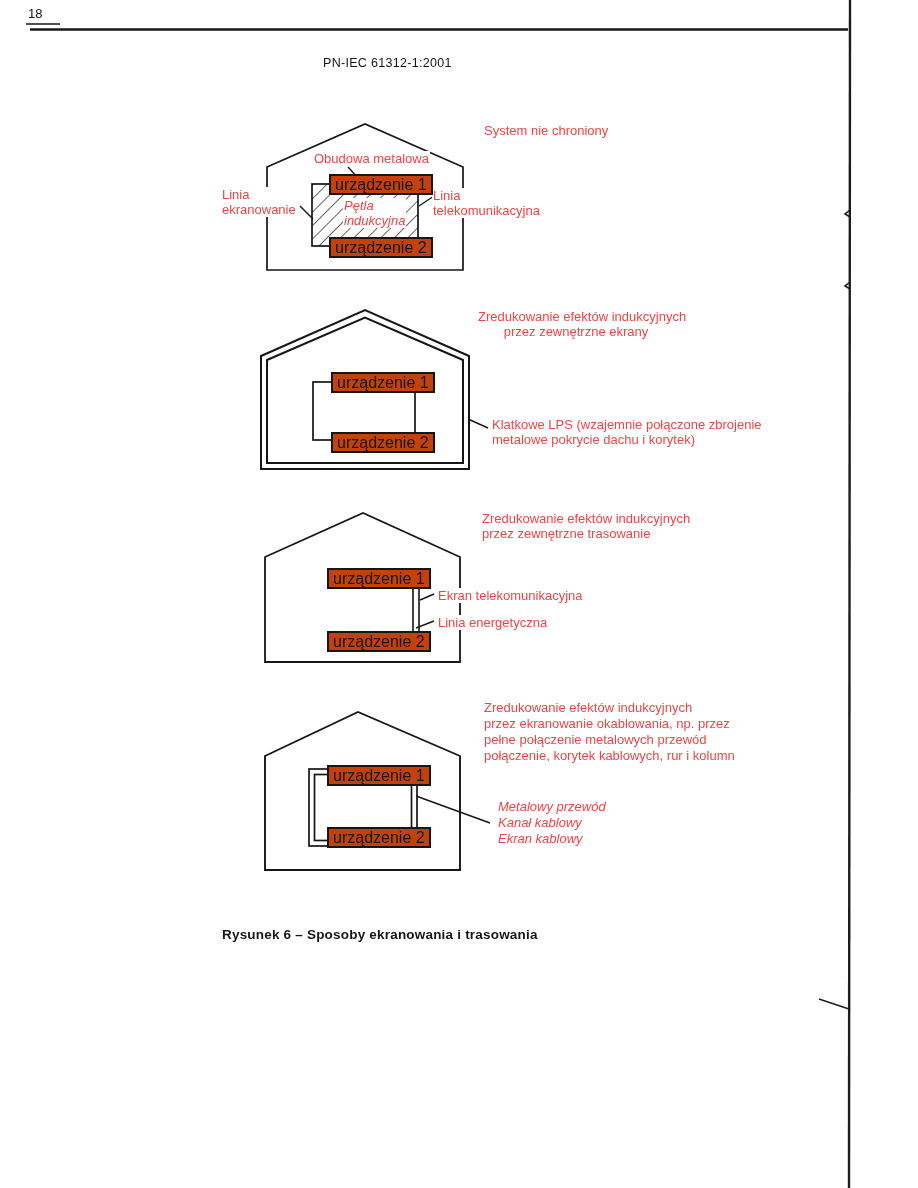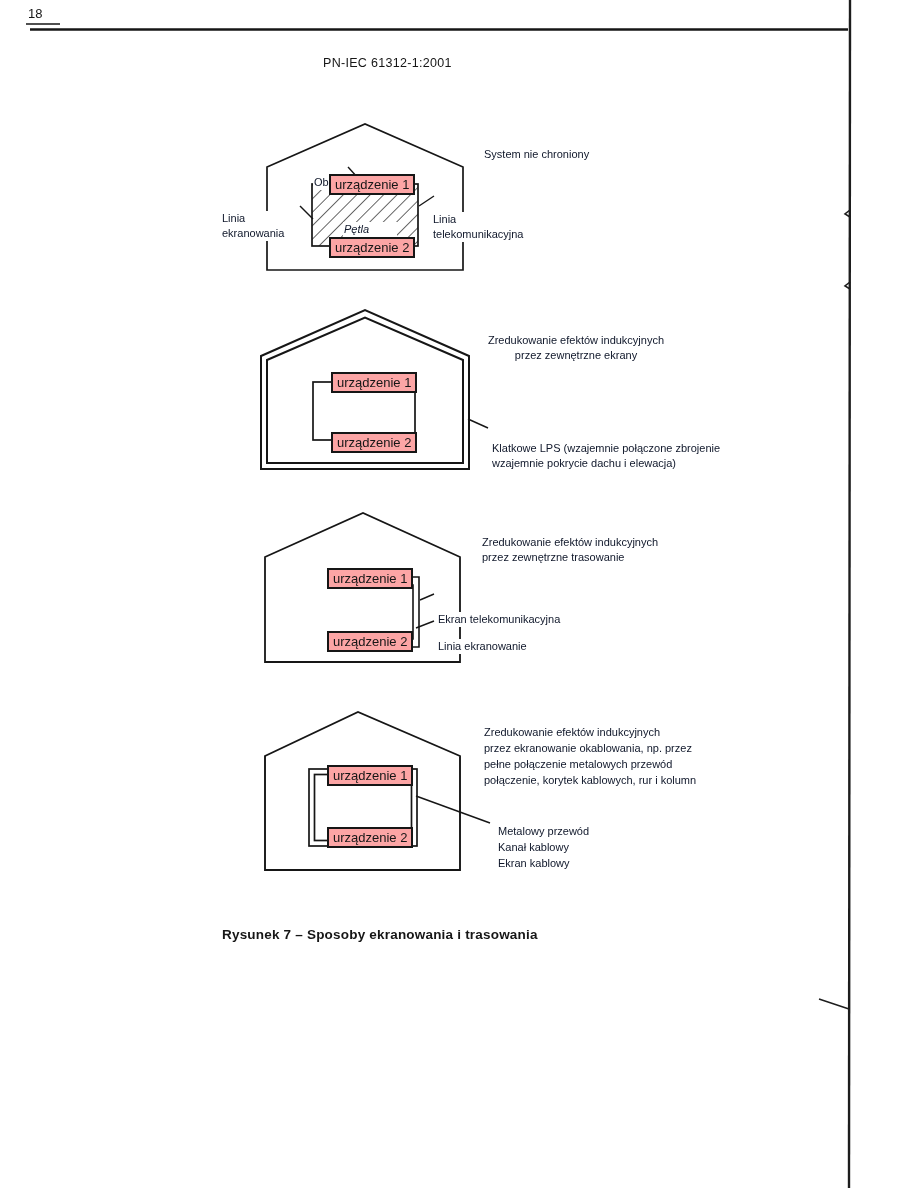--- a/index.html
+++ b/index.html
@@ -2,29 +2,29 @@
 <html><head>
 <meta charset="utf-8">
 <style>
   html,body { margin:0; padding:0; background:#ffffff; }
   .page {
     position:relative; width:918px; height:1188px; background:#ffffff;
     font-family:"Liberation Sans", sans-serif; color:#161616; overflow:hidden;
   }
   svg.art { position:absolute; left:0; top:0; z-index:1; }
   .lbl {
-    position:absolute; z-index:2; font-size:11px; line-height:15px;
-    white-space:nowrap; background:#ffffff; padding:0 1px; color:#0f172a;margin-top:24px;
+    position:absolute; z-index:2; font-size:13px; line-height:15px;
+    white-space:nowrap; background:#ffffff; padding:0 1px; color:#ef4444;
   }
   .lbl .l { display:block; }
   .tight { line-height:16px; }
   .center { text-align:center; }
   .device {
-    position:absolute; z-index:3; border:2px solid #161616; background:#fca5a5;
-    font-size:13px; line-height:15px; padding:1px 4px; white-space:nowrap; color:#161616;text-align:right;
+    position:absolute; z-index:3; border:2px solid #161616; background:#c2410c;
+    font-size:16px; line-height:15px; padding:1px 4px; white-space:nowrap; color:#161616;text-align:right;
   }
   .hdr-num { position:absolute; left:28px; top:6px; font-size:13px; z-index:2; }
   .hdr-title { position:absolute; left:323px; top:8px; font-size:12.5px; letter-spacing:.3px; z-index:2;margin-top:48px; }
   .caption { position:absolute; left:222px; top:927px; font-size:13.5px; font-weight:bold; letter-spacing:.2px; z-index:2; }
 </style>
 </head>
 <body>
 
 <div class="page">
 
@@ -100,56 +100,56 @@
   <div class="lbl" style="left:483px;top:123px;">System nie chroniony</div>
   <div class="lbl" style="left:313px;top:151px;">Obudowa metalowa</div>
   <div class="device" style="left:329px;top:174px;">urządzenie 1</div>
   <div class="device" style="left:329px;top:237px;">urządzenie 2</div>
   <div class="lbl" style="left:343px;top:198px;font-style:italic;">
     <span class="l">Pętla</span>
     <span class="l">indukcyjna</span>
   </div>
   <div class="lbl" style="left:221px;top:187px;">
     <span class="l">Linia</span>
-    <span class="l">ekranowania</span>
+    <span class="l">ekranowanie</span>
   </div>
   <div class="lbl" style="left:432px;top:188px;">
     <span class="l">Linia</span>
     <span class="l">telekomunikacyjna</span>
   </div>
 
   <div class="lbl center" style="left:477px;top:309px;width:196px;">
     <span class="l">Zredukowanie efektów indukcyjnych</span>
     <span class="l">przez zewnętrzne ekrany</span>
   </div>
   <div class="device" style="left:331px;top:372px;">urządzenie 1</div>
   <div class="device" style="left:331px;top:432px;">urządzenie 2</div>
   <div class="lbl" style="left:491px;top:417px;">
     <span class="l">Klatkowe LPS (wzajemnie połączone zbrojenie</span>
-    <span class="l">wzajemnie pokrycie dachu i elewacja)</span>
+    <span class="l">metalowe pokrycie dachu i korytek)</span>
   </div>
 
   <div class="lbl" style="left:481px;top:511px;">
     <span class="l">Zredukowanie efektów indukcyjnych</span>
     <span class="l">przez zewnętrzne trasowanie</span>
   </div>
   <div class="device" style="left:327px;top:568px;">urządzenie 1</div>
   <div class="device" style="left:327px;top:631px;">urządzenie 2</div>
   <div class="lbl" style="left:437px;top:588px;">Ekran telekomunikacyjna</div>
-  <div class="lbl" style="left:437px;top:615px;">Linia ekranowanie</div>
+  <div class="lbl" style="left:437px;top:615px;">Linia energetyczna</div>
 
   <div class="lbl tight" style="left:483px;top:700px;">
     <span class="l">Zredukowanie efektów indukcyjnych</span>
     <span class="l">przez ekranowanie okablowania, np. przez</span>
     <span class="l">pełne połączenie metalowych przewód</span>
     <span class="l">połączenie, korytek kablowych, rur i kolumn</span>
   </div>
   <div class="device" style="left:327px;top:765px;">urządzenie 1</div>
   <div class="device" style="left:327px;top:827px;">urządzenie 2</div>
-  <div class="lbl tight" style="left:497px;top:799px;">
+  <div class="lbl tight" style="left:497px;top:799px;font-style:italic;">
     <span class="l">Metalowy przewód</span>
     <span class="l">Kanał kablowy</span>
     <span class="l">Ekran kablowy</span>
   </div>
 
-  <div class="caption">Rysunek 7 – Sposoby ekranowania i trasowania</div>
+  <div class="caption">Rysunek 6 – Sposoby ekranowania i trasowania</div>
 
 </div>
 
 </body></html>

